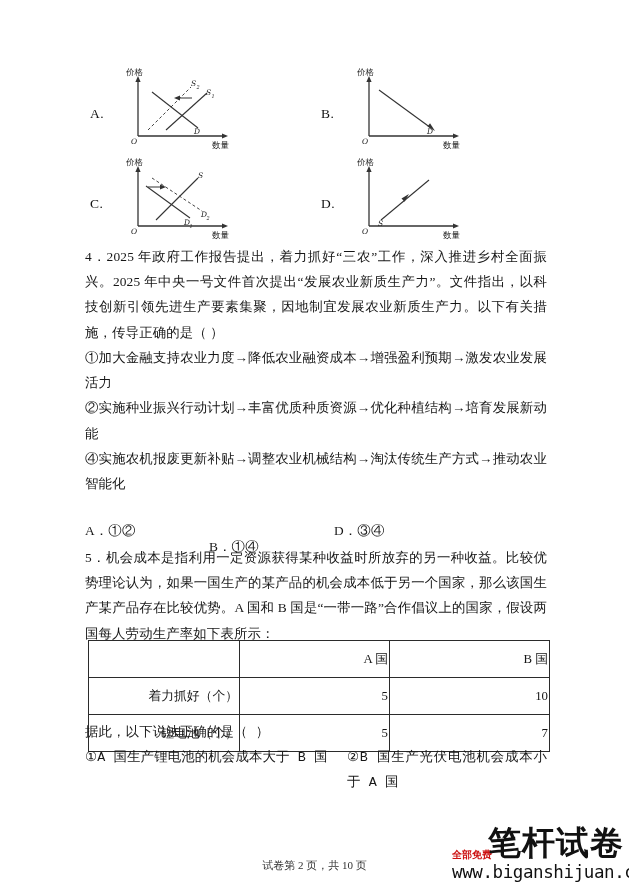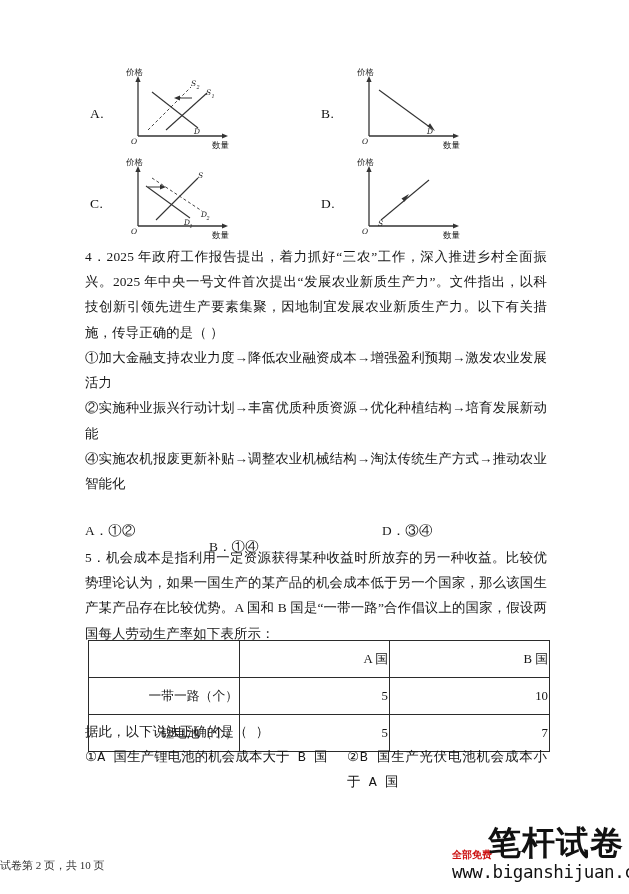--- a/index.html
+++ b/index.html
@@ -74,21 +74,21 @@
   .q5after { top: 720px; font-family: Liberation Mono, monospace; }
 
   .ansrow {
     display: flex;
     width: 462px;
   }
   .ansrow > span { display: inline-block; }
   .ansA { width: 124px; }
   .ansB { width: 125px; margin-top: 16px; }
   .ansC { width: 125px; }
-  .ansD { width: 88px; margin-left: 48px; }
+  .ansD { width: 88px; }
 
   .sub-row {
     display: flex;
     width: 462px;
   }
   .sub-1 { width: 262px; }
   .sub-2 { width: 200px; }
 
   
   .ctable {
@@ -111,20 +111,21 @@
   .col-label { width: 148px; }
   .col-a     { width: 147px; }
   .col-b     { width: 157px; }
 
   
   .footer {
     position: absolute;
     left: 0;
     top: 858px;
     width: 629px;
+    text-align: center;
     font-size: 11px;
     color: #333;
     font-family: "Liberation Serif", "DejaVu Serif", serif;
   }
 
   
   .watermark {
     position: absolute;
     left: 452px;
     top: 824px;
@@ -269,21 +270,21 @@
   <div class="qtext q5">5．机会成本是指利用一定资源获得某种收益时所放弃的另一种收益。比较优势理论认为，如果一国生产的某产品的机会成本低于另一个国家，那么该国生产某产品存在比较优势。A 国和 B 国是“一带一路”合作倡议上的国家，假设两国每人劳动生产率如下表所示：</div>
 
   <table class="ctable">
     <tbody>
       <tr>
         <td class="col-label"></td>
         <td class="col-a">A 国</td>
         <td class="col-b">B 国</td>
       </tr>
       <tr>
-        <td>一带一路（个）</td>
+        <td>着力抓好（个）</td>
         <td>5</td>
         <td>10</td>
       </tr>
       <tr>
         <td>锂电池（个）</td>
         <td>5</td>
         <td>7</td>
       </tr>
     </tbody>
   </table>

